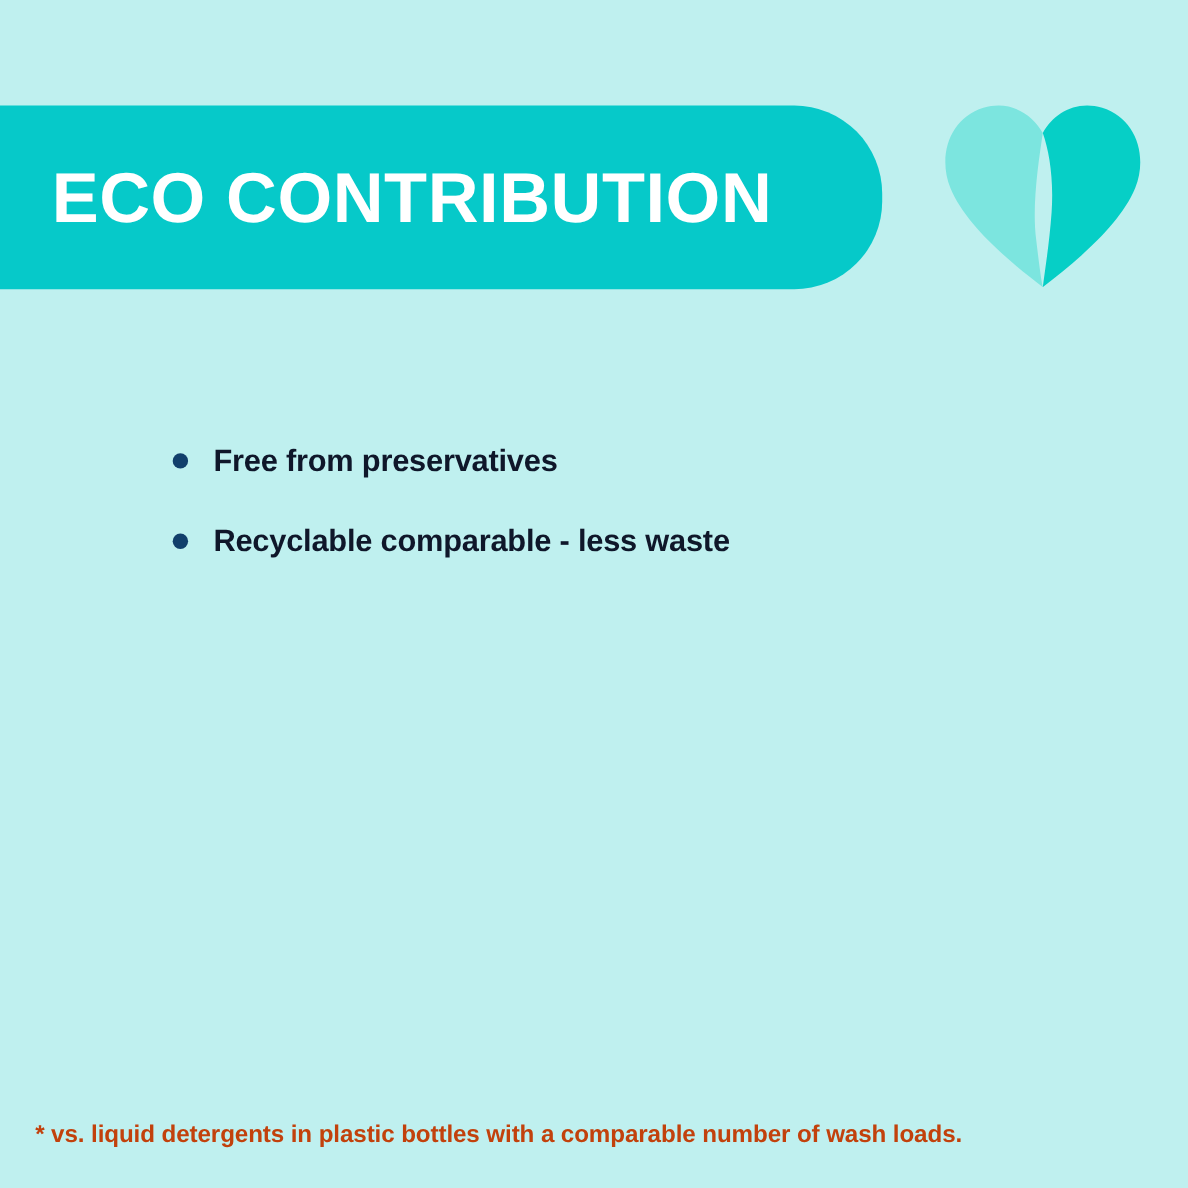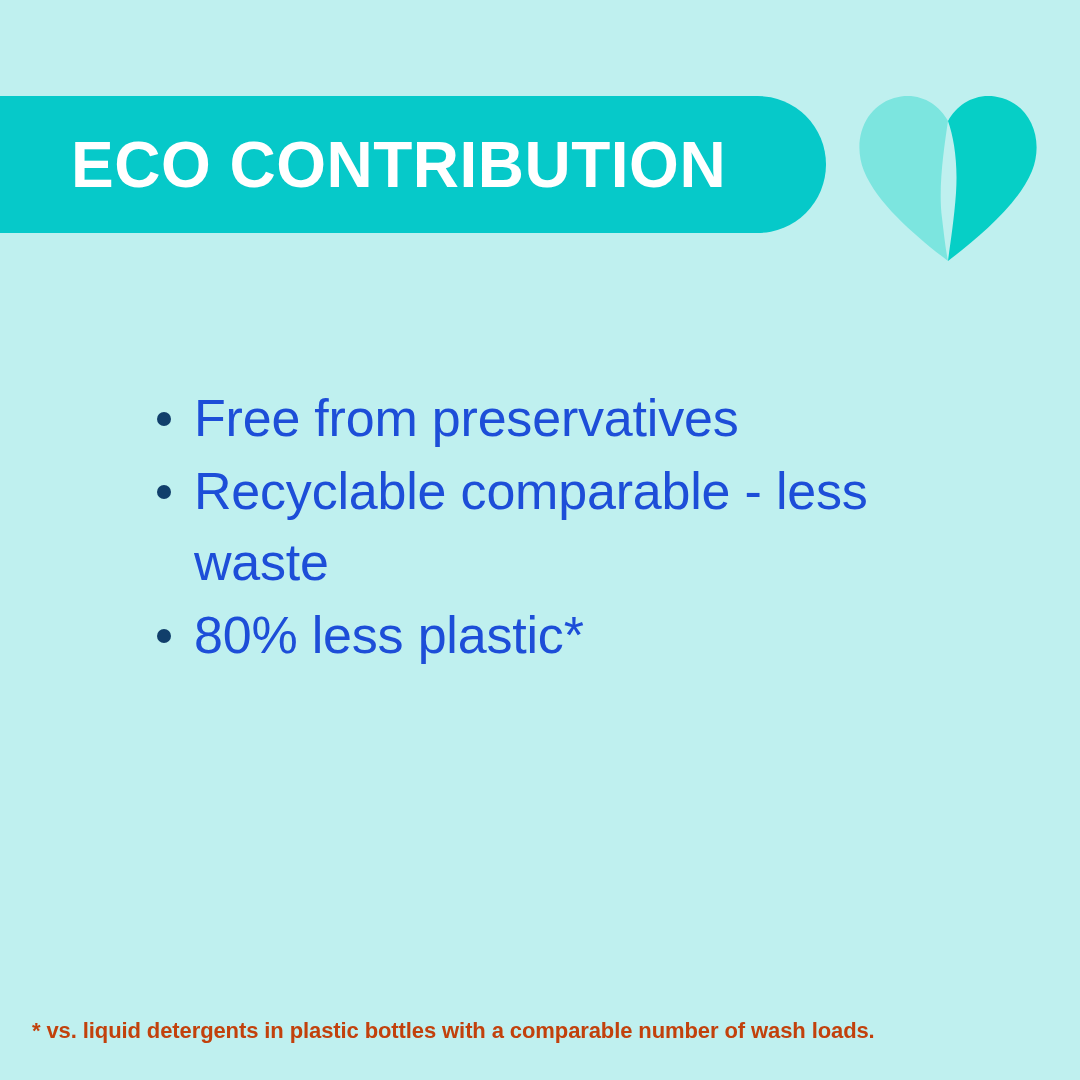--- a/index.html
+++ b/index.html
@@ -20,27 +20,26 @@
     height: 1080px;
     background: #bff0ef;
   }
 
   
   #header-banner {
     position: absolute;
     left: 0;
     top: 96px;
     width: 802px;
-    height: 137px;
+    height: 167px;
     background: #06c9c9;
     border-top-right-radius: 80px;
     border-bottom-right-radius: 80px;
     display: flex;
     align-items: center;
-    padding-left: 24px;
   }
 
   #banner-title {
     color: #ffffff;
     font-family: "Liberation Sans", sans-serif;
     font-size: 64px;
     font-weight: 700;
     letter-spacing: 0.5px;
     padding-left: 47px;
     line-height: 1;
@@ -69,24 +68,24 @@
     width: 800px;
     list-style: none;
     margin: 0;
     padding: 0;
   }
 
   .benefit-item {
     position: relative;
     padding-left: 42px;
     margin: 0 0 2px 0;
-    color: #1d4ed8;
+    color: #0f172a;
     font-family: "Liberation Sans", sans-serif;
-    font-size: 52px;
-    font-weight: 400;
+    font-size: 28px;
+    font-weight: 700;
     line-height: 71px;
     letter-spacing: -0.2px;
   }
 
   .benefit-bullet {
     position: absolute;
     left: 5px;
     top: 29px;
     width: 14px;
     height: 14px;
@@ -138,21 +137,17 @@
 
   <ul id="benefit-list">
     <li class="benefit-item">
       <span class="benefit-bullet"></span>
       <span class="benefit-text">Free from preservatives</span>
     </li>
     <li class="benefit-item wrap">
       <span class="benefit-bullet"></span>
       <span class="benefit-text">Recyclable comparable - less waste</span>
     </li>
-    <li class="benefit-item">
-      <span class="benefit-bullet"></span>
-      <span class="benefit-text">80% less plastic*</span>
-    </li>
   </ul>
 
   <div id="footnote">* vs. liquid detergents in plastic bottles with a comparable number of wash loads.</div>
 
 </div>
 
 </body></html>

